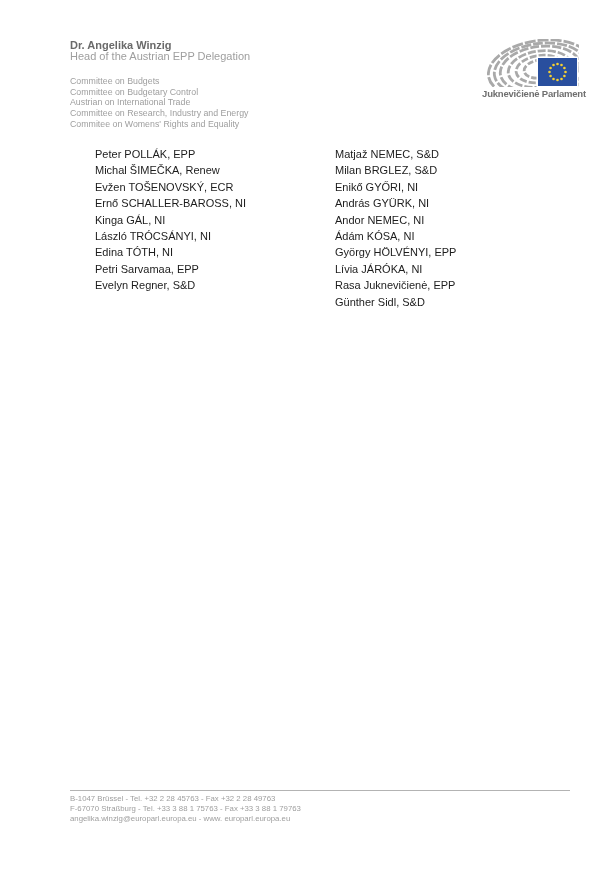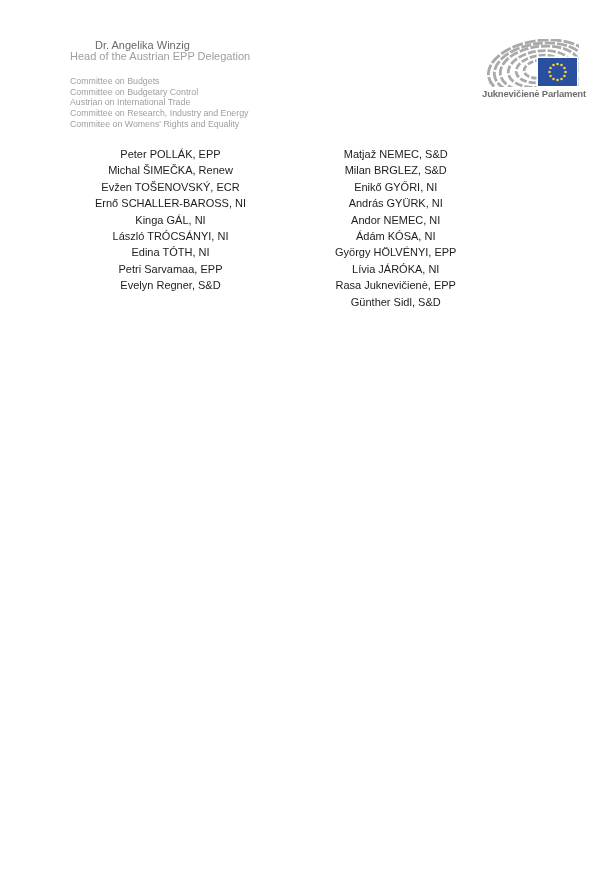--- a/index.html
+++ b/index.html
@@ -7,40 +7,40 @@
     position: relative;
     width: 610px;
     height: 870px;
     background: #ffffff;
     font-family: "Liberation Sans", "DejaVu Sans", sans-serif;
     overflow: hidden;
   }
 
   
   .sender { position: absolute; left: 70px; top: 39px; }
-  .sender-name { font-size: 11px; font-weight: normal; color: #6a6a6a; line-height: 12px; margin-left: 25px; }
+  .sender-name { font-size: 11px; font-weight: bold; color: #6a6a6a; line-height: 12px; }
   .sender-role { font-size: 11px; color: #9e9e9e; line-height: 11px; margin-top: 0; }
 
   .committees { position: absolute; left: 70px; top: 76px; }
   .committee-line { font-size: 8.8px; color: #9e9e9e; line-height: 10.7px; white-space: nowrap; }
 
   
   .logo { position: absolute; left: 478px; top: 39px; width: 112px; text-align: center; }
   .logo svg { display: block; margin-left: 9px; }
   .logo-caption {
     margin-top: 1px;
     font-size: 9.5px;
     font-weight: bold;
     color: #6f6f6f;
     letter-spacing: -0.2px;
     white-space: nowrap;
   }
 
   
-  .member-col { position: absolute; top: 146px; text-align: center; }
+  .member-col { position: absolute; top: 146px; }
   .member-col.left { left: 95px; }
   .member-col.right { left: 335px; }
   .member-line { font-size: 11px; color: #1c1c1c; line-height: 16.4px; white-space: nowrap; }
 
   
   .footer {
     position: absolute;
     left: 70px;
     top: 790px;
     width: 500px;
@@ -142,14 +142,22 @@
 
       <div class="member-line">György HÖLVÉNYI, EPP</div>
 
       <div class="member-line">Lívia JÁRÓKA, NI</div>
 
       <div class="member-line">Rasa Juknevičienė, EPP</div>
 
       <div class="member-line">Günther Sidl, S&amp;D</div>
     </div>
 
+  <div class="footer">
+
+      <div class="footer-line">B-1047 Brüssel - Tel. +32 2 28 45763 - Fax +32 2 28 49763</div>
+
+      <div class="footer-line">F-67070 Straßburg - Tel. +33 3 88 1 75763 - Fax +33 3 88 1 79763</div>
+
+      <div class="footer-line">angelika.winzig@europarl.europa.eu - www. europarl.europa.eu</div>
+    </div>
 
 </div>
 
 </body></html>

